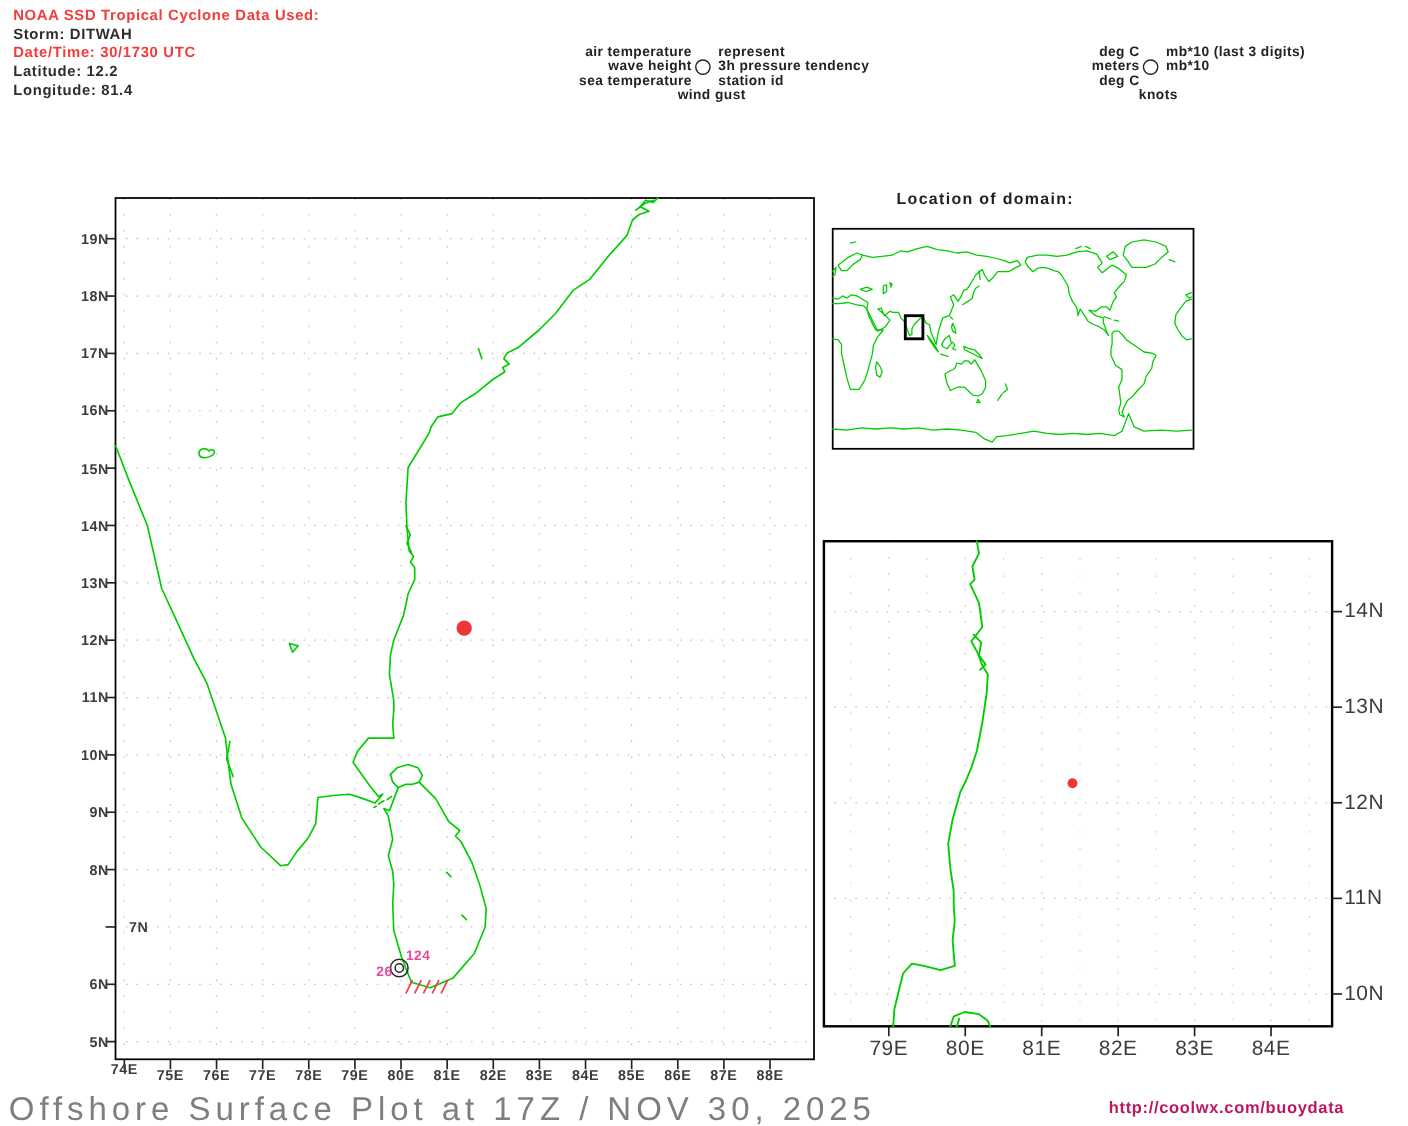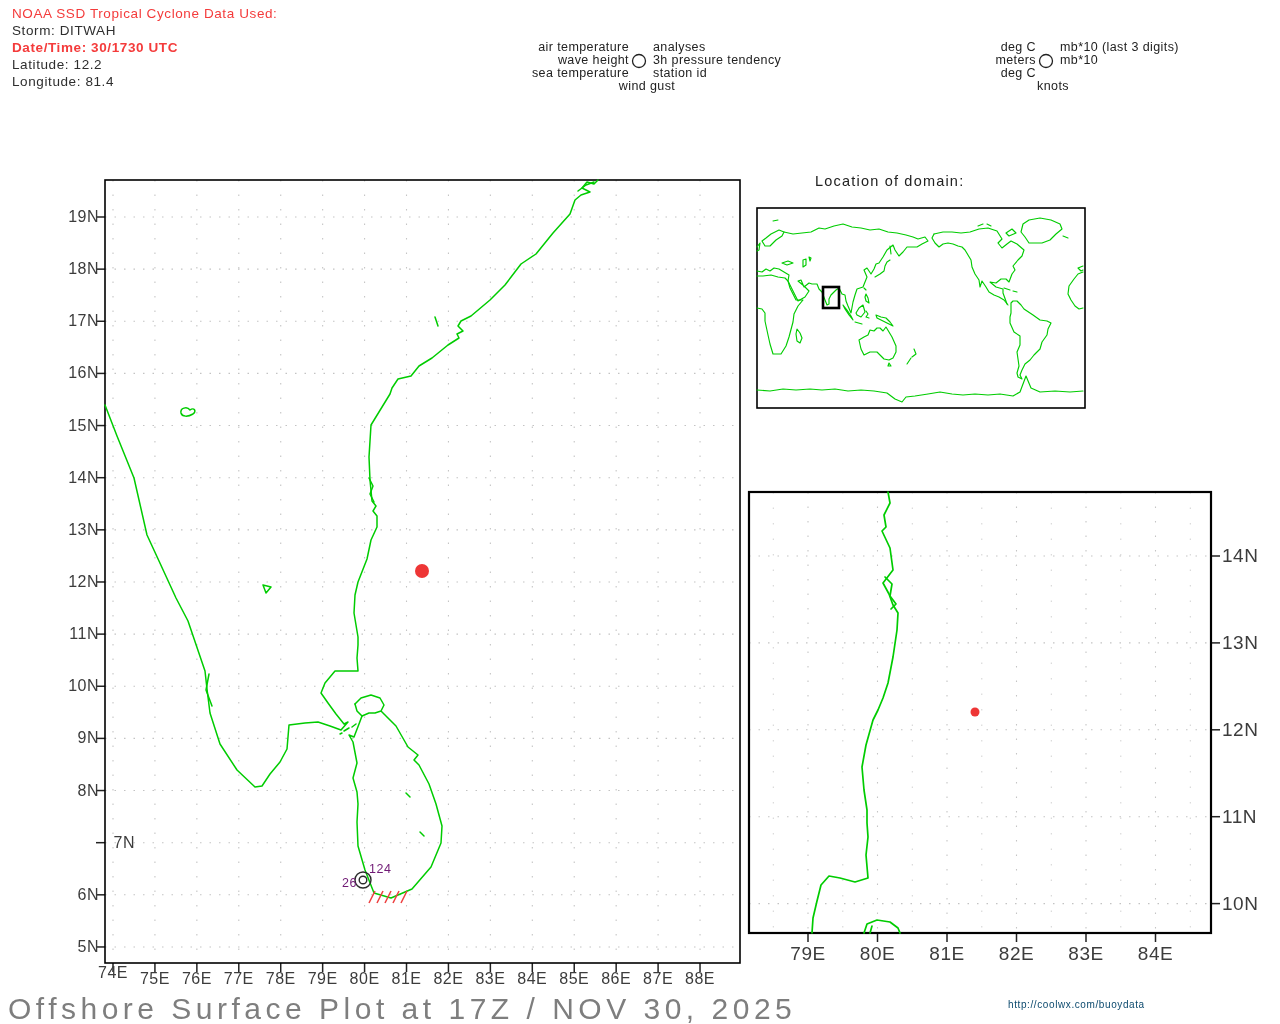--- a/index.html
+++ b/index.html
@@ -1,36 +1,36 @@
 <!DOCTYPE html>
 <html><head>
 <meta charset="utf-8">
 <style>
   html,body{margin:0;padding:0;background:#fff;}
   #page{position:relative;width:1280px;height:1024px;background:#ffffff;overflow:hidden;
         font-family:"Liberation Sans","DejaVu Sans",sans-serif;}
   #maplayer{position:absolute;left:0;top:0;width:1280px;height:1024px;}
-  .abs{position:absolute;white-space:nowrap;}
+  .abs{position:absolute;white-space:nowrap;font-weight:bold;}
   .hdr{font-size:13.5px;letter-spacing:0.6px;color:#2e2e2e;}
   .hdr.red{color:#f43b3b;}
   .hdr.bold{font-weight:bold;}
   .caution{font-size:20px;letter-spacing:2.5px;color:#fa4b4b;}
   .leg{font-size:12.5px;letter-spacing:0.4px;color:#222;}
   .leg-r{text-align:right;}
   .warn{font-size:13px;letter-spacing:1.3px;color:#f85252;}
   .inset-title{font-size:14.5px;letter-spacing:1.2px;color:#222;}
-  .stn{font-size:12.5px;color:#701a75;letter-spacing:0.5px;}
+  .stn{font-size:12.5px;color:#ec4899;letter-spacing:0.5px;}
   .tick{position:absolute;color:#3c3c3c;letter-spacing:0.5px;}
-  .t-main{font-size:16px;}
+  .t-main{font-size:13px;font-weight:bold;}
   .t-zoom{font-size:19px;}
   .t-cx{transform:translate(-50%,0);}
   .t-lat-main{transform:translate(-100%,-50%);}
   .t-lat-zoom{transform:translate(0,-50%);}
   .footer-title{font-size:30px;letter-spacing:4.5px;color:#7e7e7e;font-weight:400;}
-  .footer-url{font-size:10px;letter-spacing:0.6px;color:#0c4a6e;cursor:pointer;}
+  .footer-url{font-size:15px;letter-spacing:0.6px;color:#be185d;cursor:pointer;}
   
   .coast{fill:none;stroke:#00cc00;stroke-width:1.5;stroke-linejoin:round;stroke-linecap:round;}
   .coast-z{stroke-width:1.7;}
   .coast-w{stroke-width:1.15;}
   .border{fill:none;stroke:#000;stroke-width:1.6;}
   .border-z{stroke-width:2.2;}
   .gridv{stroke:#c5c5c5;stroke-width:1.1;stroke-dasharray:1.5 13;}
   .gridh{stroke:#c3c3c3;stroke-width:1.1;stroke-dasharray:1.5 8;}
   .gridm{stroke:#d2d2d2;stroke-width:1;stroke-dasharray:1.5 14;}
   .tickline{stroke:#222;stroke-width:1.5;}
@@ -219,21 +219,21 @@
   <div class="abs hdr" style="left:12px;top:23px">Storm: DITWAH</div>
   <div class="abs hdr red bold" style="left:12px;top:40px">Date/Time: 30/1730 UTC</div>
   <div class="abs hdr" style="left:12px;top:57px">Latitude: 12.2</div>
   <div class="abs hdr" style="left:12px;top:74px">Longitude: 81.4</div>
 
 
   <div>
     <span class="abs leg leg-r" style="right:651px;top:40px">air temperature</span>
     <span class="abs leg leg-r" style="right:651px;top:53px">wave height</span>
     <span class="abs leg leg-r" style="right:651px;top:66px">sea temperature</span>
-    <span class="abs leg" style="left:653px;top:40px">analyses</span>
+    <span class="abs leg" style="left:653px;top:40px">represent</span>
     <span class="abs leg" style="left:653px;top:53px">3h pressure tendency</span>
     <span class="abs leg" style="left:653px;top:66px">station id</span>
     <span class="abs leg t-cx" style="left:647px;top:79px">wind gust</span>
   </div>
 
   <div>
     <span class="abs leg leg-r" style="right:244px;top:40px">deg C</span>
     <span class="abs leg leg-r" style="right:244px;top:53px">meters</span>
     <span class="abs leg leg-r" style="right:244px;top:66px">deg C</span>
     <span class="abs leg" style="left:1060px;top:40px">mb*10 (last 3 digits)</span>

